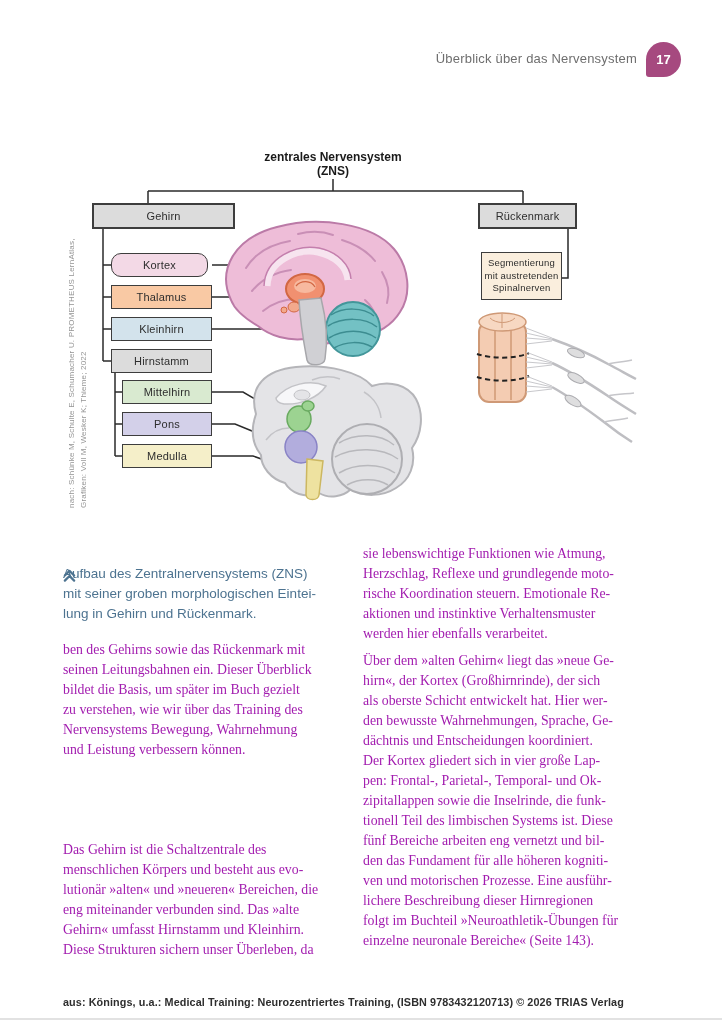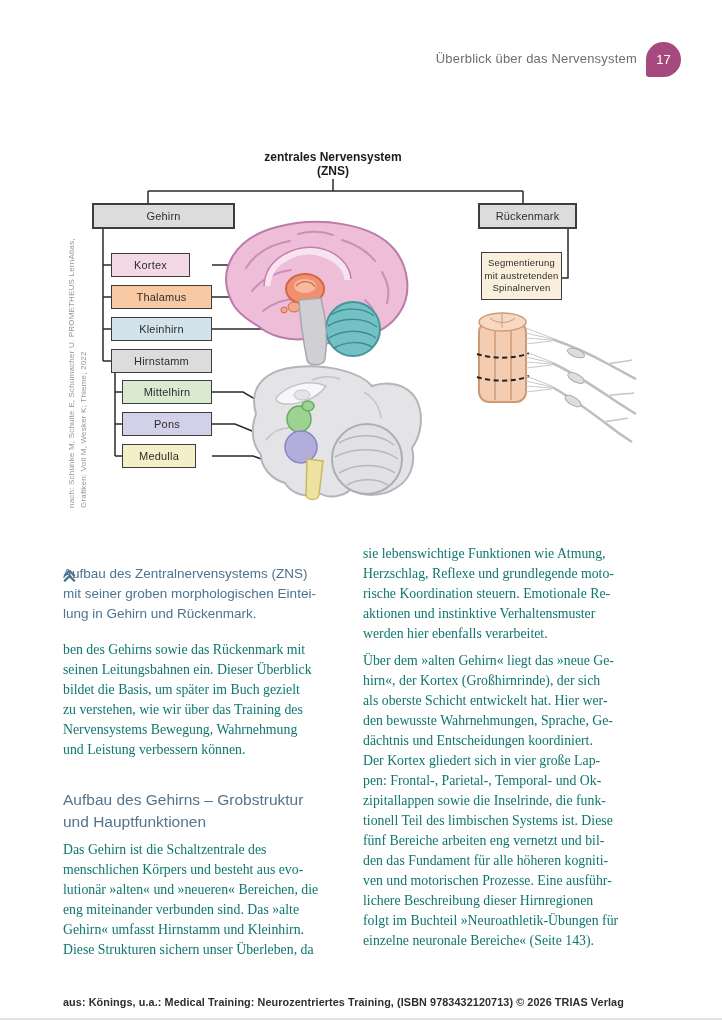--- a/index.html
+++ b/index.html
@@ -7,63 +7,63 @@
     position:relative;width:722px;height:1020px;background:#ffffff;
     font-family:"Liberation Sans",sans-serif;overflow:hidden;
   }
   .ml{white-space:pre-line;}
   
   .running-head{
     position:absolute;top:51px;right:85px;font-size:13px;color:#6e6e6e;letter-spacing:.2px;
   }
   .page-badge{
     position:absolute;top:42px;left:646px;width:35px;height:35px;background:#a6497f;
-    border-radius:50% 50% 50% 3px;color:#fff;font-size:13px;font-weight:normal;
+    border-radius:50% 50% 50% 3px;color:#fff;font-size:13px;font-weight:bold;
     display:flex;align-items:center;justify-content:center;
   }
   
   .figure{position:absolute;left:60px;top:148px;width:600px;height:380px;}
   .fig-art{position:absolute;left:0;top:0;}
   .fig-title{
     position:absolute;left:153px;top:3px;width:240px;text-align:center;
     font-size:12px;line-height:13.5px;font-weight:bold;color:#1a1a1a;
   }
   .nbox{
     position:absolute;box-sizing:border-box;border:1.5px solid #3d3d3d;
     display:flex;align-items:center;justify-content:center;
     font-size:11px;color:#2e2e2e;letter-spacing:.2px;
   }
   .nb-gehirn{left:32px;top:55px;width:143px;height:26px;background:#dcdcdc;border-width:2px;}
   .nb-rueckenmark{left:418px;top:55px;width:99px;height:26px;background:#dcdcdc;border-width:2px;}
-  .nb-kortex{left:51px;top:105px;width:79px;height:24px;background:#f3d9e6;}
+  .nb-kortex{left:51px;top:105px;width:97px;height:24px;background:#f3d9e6;border-radius:10px;}
   .nb-thalamus{left:51px;top:137px;width:101px;height:24px;background:#f9c9a4;}
   .nb-kleinhirn{left:51px;top:169px;width:101px;height:24px;background:#d3e3ec;}
   .nb-hirnstamm{left:51px;top:201px;width:101px;height:24px;background:#dcdcdc;}
   .nb-mittelhirn{left:62px;top:232px;width:90px;height:24px;background:#d9ead0;}
   .nb-pons{left:62px;top:264px;width:90px;height:24px;background:#d3d0e9;}
-  .nb-medulla{left:62px;top:296px;width:74px;height:24px;background:#f5efc9;}
+  .nb-medulla{left:62px;top:296px;width:90px;height:24px;background:#f5efc9;}
   .nb-segment{
     left:421px;top:104px;width:81px;height:48px;background:#faeedd;
     font-size:9.5px;line-height:12.5px;text-align:center;
   }
   .credit{
     position:absolute;left:6px;top:84px;width:276px;height:24px;
     transform:rotate(-90deg) translateX(-276px);transform-origin:0 0;
     font-size:8px;line-height:12px;color:#949494;letter-spacing:.2px;
   }
   
   .caption{
     position:absolute;left:63px;top:544px;width:300px;
     font-size:13.5px;line-height:20px;color:#4d7390;text-indent:17px;
   }
   .caption-icon{position:absolute;left:0;top:4px;width:13px;height:13px;text-indent:0;}
   
   .body-text{
     position:absolute;width:300px;font-family:"Liberation Serif",serif;
-    font-size:13.8px;line-height:20px;color:#0f766e;
+    font-size:13.8px;line-height:20px;color:#a21caf;
   }
   .lp1{left:63px;top:640px;}
   .lp2{left:63px;top:828px;margin-top:12px;}
   .rp1{left:363px;top:544px;}
   .rp2{left:363px;top:651px;}
   .section-heading{
     position:absolute;left:63px;top:789px;width:300px;
     font-size:15.5px;line-height:22px;color:#54748e;
   }
   
@@ -225,22 +225,20 @@
 mit seiner groben morphologischen Eintei-
 lung in Gehirn und Rückenmark.</span>
   </div>
 
   <div class="body-text lp1 ml">ben des Gehirns sowie das Rückenmark mit
 seinen Leitungsbahnen ein. Dieser Überblick
 bildet die Basis, um später im Buch gezielt
 zu verstehen, wie wir über das Training des
 Nervensystems Bewegung, Wahrnehmung
 und Leistung verbessern können.</div>
-  <div class="section-heading ml">Aufbau des Gehirns – Grobstruktur
-und Hauptfunktionen</div>
   <div class="body-text lp2 ml">Das Gehirn ist die Schaltzentrale des
 menschlichen Körpers und besteht aus evo-
 lutionär »alten« und »neueren« Bereichen, die
 eng miteinander verbunden sind. Das »alte
 Gehirn« umfasst Hirnstamm und Kleinhirn.
 Diese Strukturen sichern unser Überleben, da</div>
   <div class="body-text rp1 ml">sie lebenswichtige Funktionen wie Atmung,
 Herzschlag, Reflexe und grundlegende moto-
 rische Koordination steuern. Emotionale Re-
 aktionen und instinktive Verhaltensmuster

